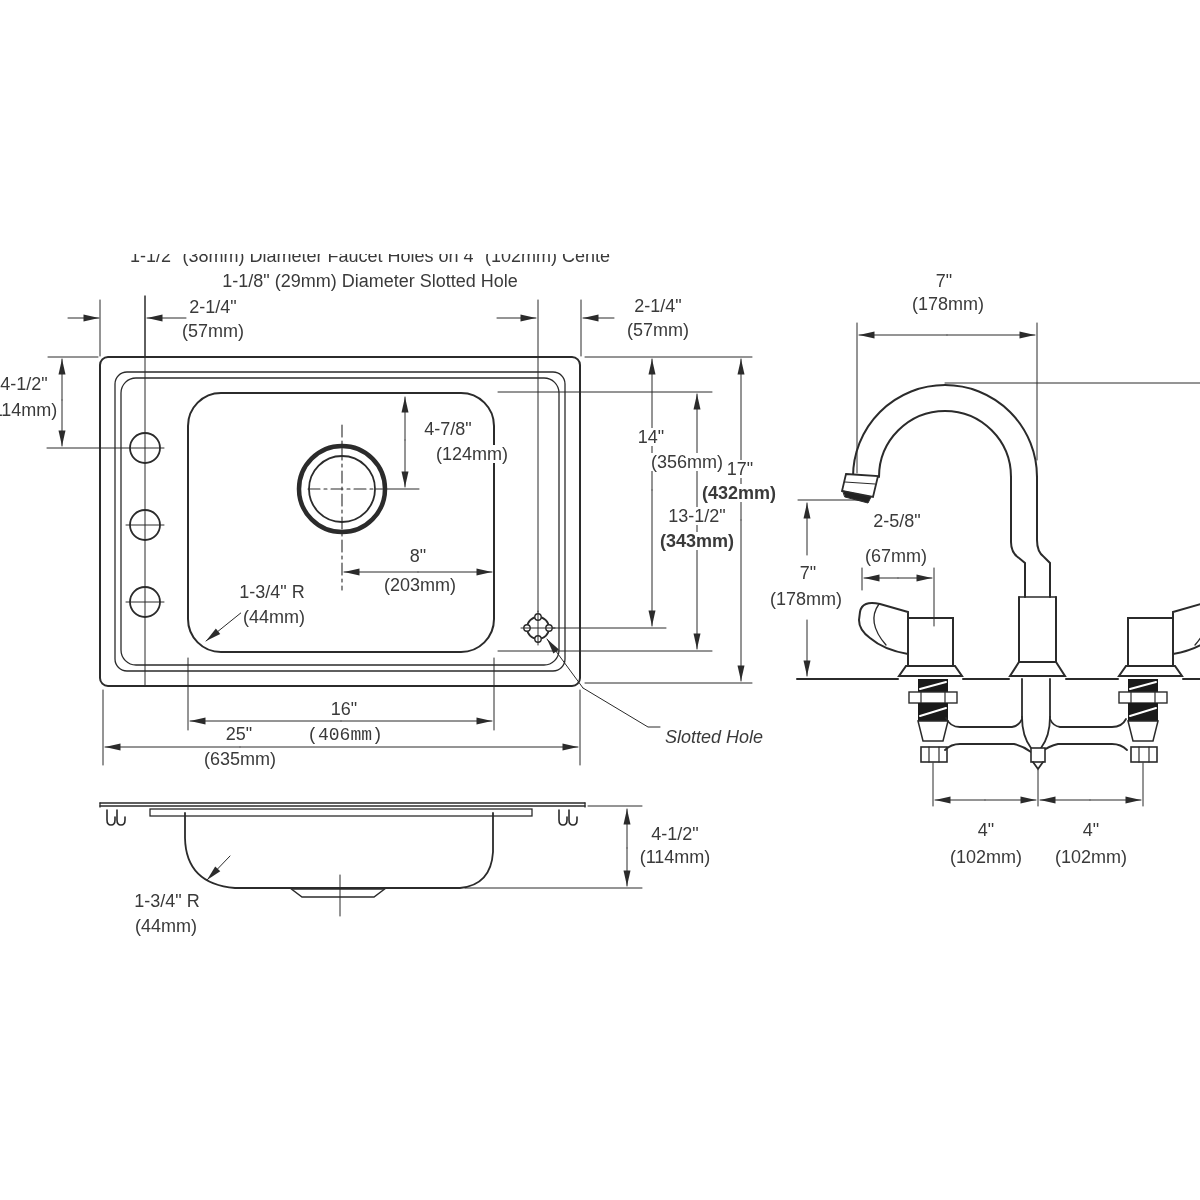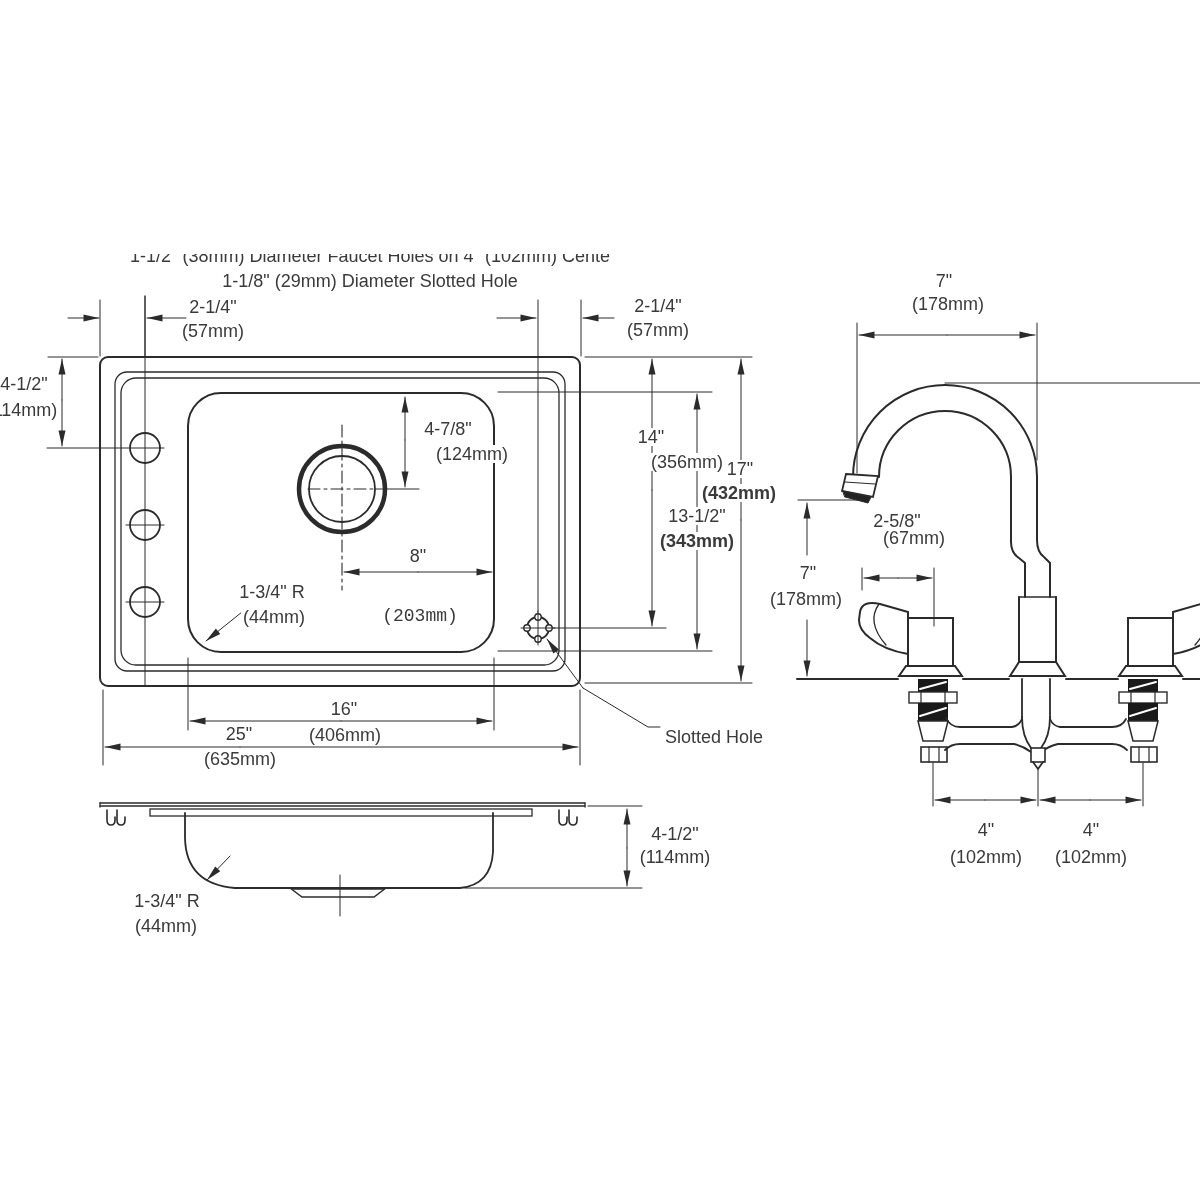--- a/index.html
+++ b/index.html
@@ -257,44 +257,44 @@
 
 <div class="dim" style="left:213px;top:307px;">2-1/4"</div>
 <div class="dim" style="left:213px;top:331px;">(57mm)</div>
 <div class="dim" style="left:658px;top:306px;">2-1/4"</div>
 <div class="dim" style="left:658px;top:330px;">(57mm)</div>
 <div class="dim" style="left:24px;top:384px;">4-1/2"</div>
 <div class="dim" style="left:22px;top:410px;">(114mm)</div>
 <div class="dim" style="left:448px;top:429px;">4-7/8"</div>
 <div class="dim" style="left:472px;top:454px;">(124mm)</div>
 <div class="dim" style="left:418px;top:556px;">8"</div>
-<div class="dim" style="left:420px;top:616px;font-family:Liberation Mono, monospace;">(203mm)</div>
+<div class="dim" style="left:420px;top:585px;">(203mm)</div>
 <div class="dim" style="left:272px;top:592px;">1-3/4" R</div>
 <div class="dim" style="left:274px;top:617px;">(44mm)</div>
 <div class="dim" style="left:344px;top:709px;">16"</div>
-<div class="dim" style="left:345px;top:735px;">(406mm)</div>
+<div class="dim" style="left:345px;top:735px;font-family:Liberation Mono, monospace;">(406mm)</div>
 <div class="dim" style="left:239px;top:734px;">25"</div>
 <div class="dim" style="left:240px;top:759px;">(635mm)</div>
 <div class="dim" style="left:651px;top:437px;">14"</div>
 <div class="dim" style="left:687px;top:462px;">(356mm)</div>
 <div class="dim" style="left:697px;top:516px;">13-1/2"</div>
 <div class="dim" style="left:697px;top:541px;font-weight:bold;">(343mm)</div>
 <div class="dim" style="left:740px;top:469px;">17"</div>
 <div class="dim" style="left:739px;top:493px;font-weight:bold;">(432mm)</div>
-<div class="dim left-anchor" style="left:663px;top:737px;">Slotted Hole</div>
+<div class="dim left-anchor" style="left:663px;top:737px;font-style:italic;">Slotted Hole</div>
 
 <div class="dim" style="left:167px;top:901px;">1-3/4" R</div>
 <div class="dim" style="left:166px;top:926px;">(44mm)</div>
 <div class="dim" style="left:675px;top:834px;">4-1/2"</div>
 <div class="dim" style="left:675px;top:857px;">(114mm)</div>
 
 <div class="dim" style="left:944px;top:281px;">7"</div>
 <div class="dim" style="left:948px;top:304px;">(178mm)</div>
 <div class="dim" style="left:897px;top:521px;">2-5/8"</div>
-<div class="dim" style="left:896px;top:538px;margin-left:18px;">(67mm)</div>
+<div class="dim" style="left:896px;top:556px;">(67mm)</div>
 <div class="dim" style="left:808px;top:573px;">7"</div>
 <div class="dim" style="left:806px;top:599px;">(178mm)</div>
 <div class="dim" style="left:986px;top:830px;">4"</div>
 <div class="dim" style="left:986px;top:857px;">(102mm)</div>
 <div class="dim" style="left:1091px;top:830px;">4"</div>
 <div class="dim" style="left:1091px;top:857px;">(102mm)</div>
 
 </div>
 
 </body></html>

